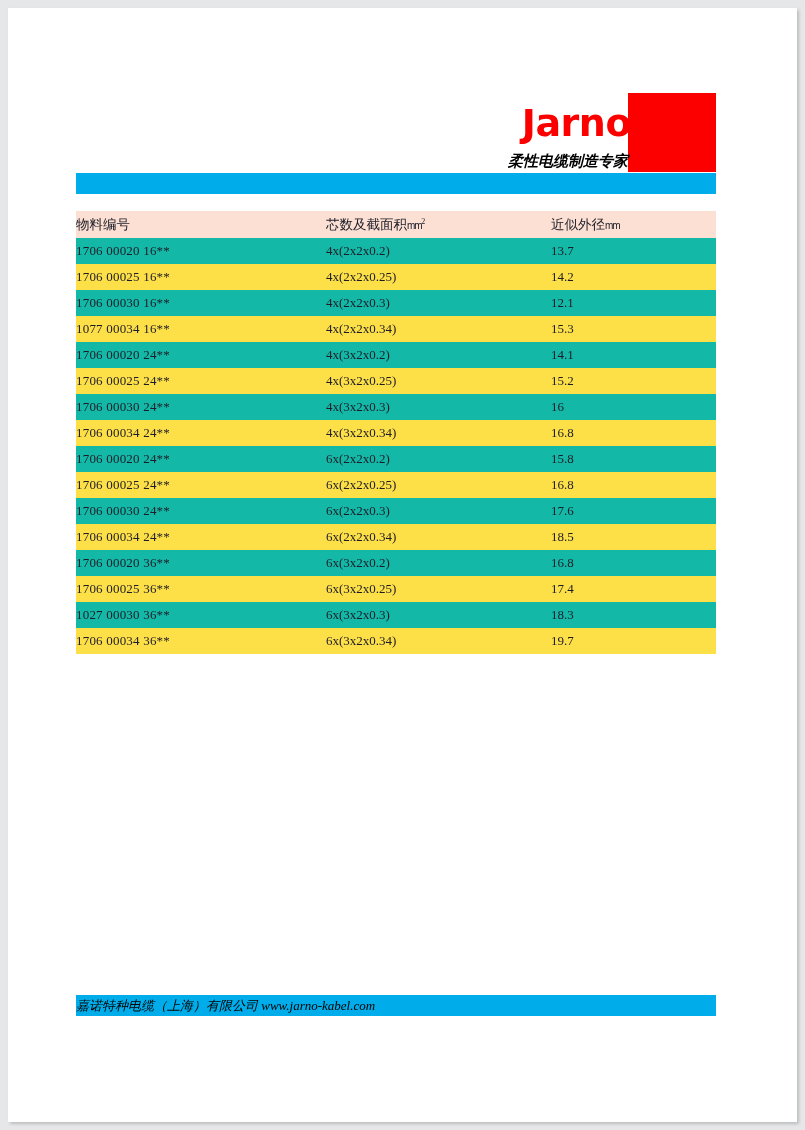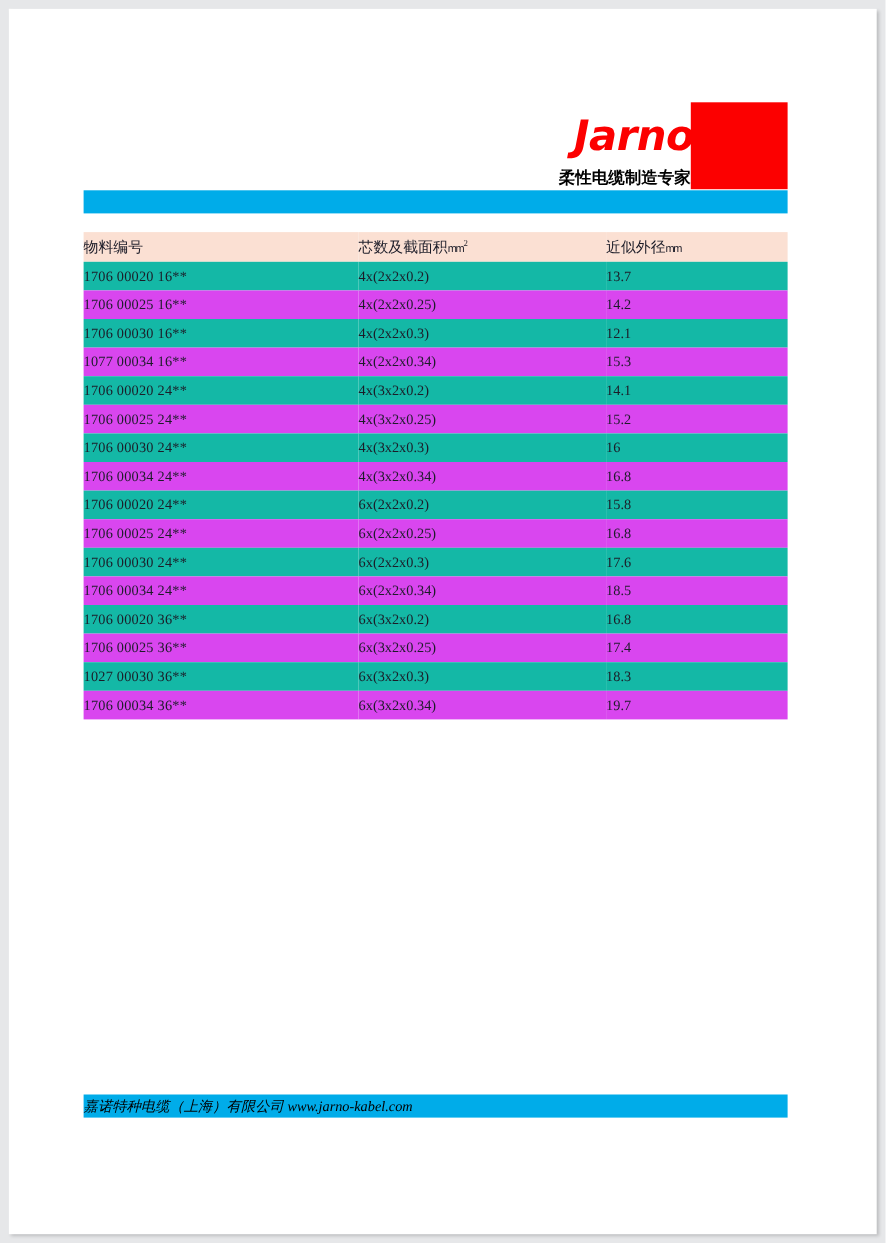--- a/index.html
+++ b/index.html
@@ -42,41 +42,41 @@
     background: #fc0000;
   }
   .logo-wordmark {
     position: absolute;
     left: 497px;
     top: 93px;
     width: 126px;
     height: 44px;
     font-family: "DejaVu Sans", sans-serif;
     font-weight: bold;
-    font-style: italic;
     font-size: 38px;
     line-height: 44px;
     color: #fc0000;
     text-align: right;
     letter-spacing: -0.5px;
     white-space: nowrap;
   }
   .logo-tagline {
     position: absolute;
     left: 420px;
     top: 142px;
     width: 200px;
     height: 22px;
     font-family: "DejaVu Sans", sans-serif;
     font-weight: bold;
     font-size: 15px;
     line-height: 22px;
     color: #000000;
     text-align: right;
     white-space: nowrap;
+    font-style: italic;
   }
 
   
   .blue-bar-top {
     position: absolute;
     left: 68px;
     top: 165px;
     width: 640px;
     height: 21px;
     background: #00ace9;
@@ -122,21 +122,21 @@
     font-family: "Liberation Serif", "DejaVu Serif", serif;
     white-space: nowrap;
   }
   .spec-table thead th {
     background: #fbe0d3;
     font-weight: normal;
     font-size: 13.5px;
     height: 27px;
   }
   .spec-table tbody tr.odd td { background: #14b8a6; }
-  .spec-table tbody tr.even td { background: #d946ef; }
+  .spec-table tbody tr.even td { background: #fde047; }
 
   .unit {
     font-size: 10px;
     font-family: "Liberation Sans", sans-serif;
     letter-spacing: -1.2px;
   }
   .sup {
     font-size: 8px;
     vertical-align: super;
     letter-spacing: 0;

